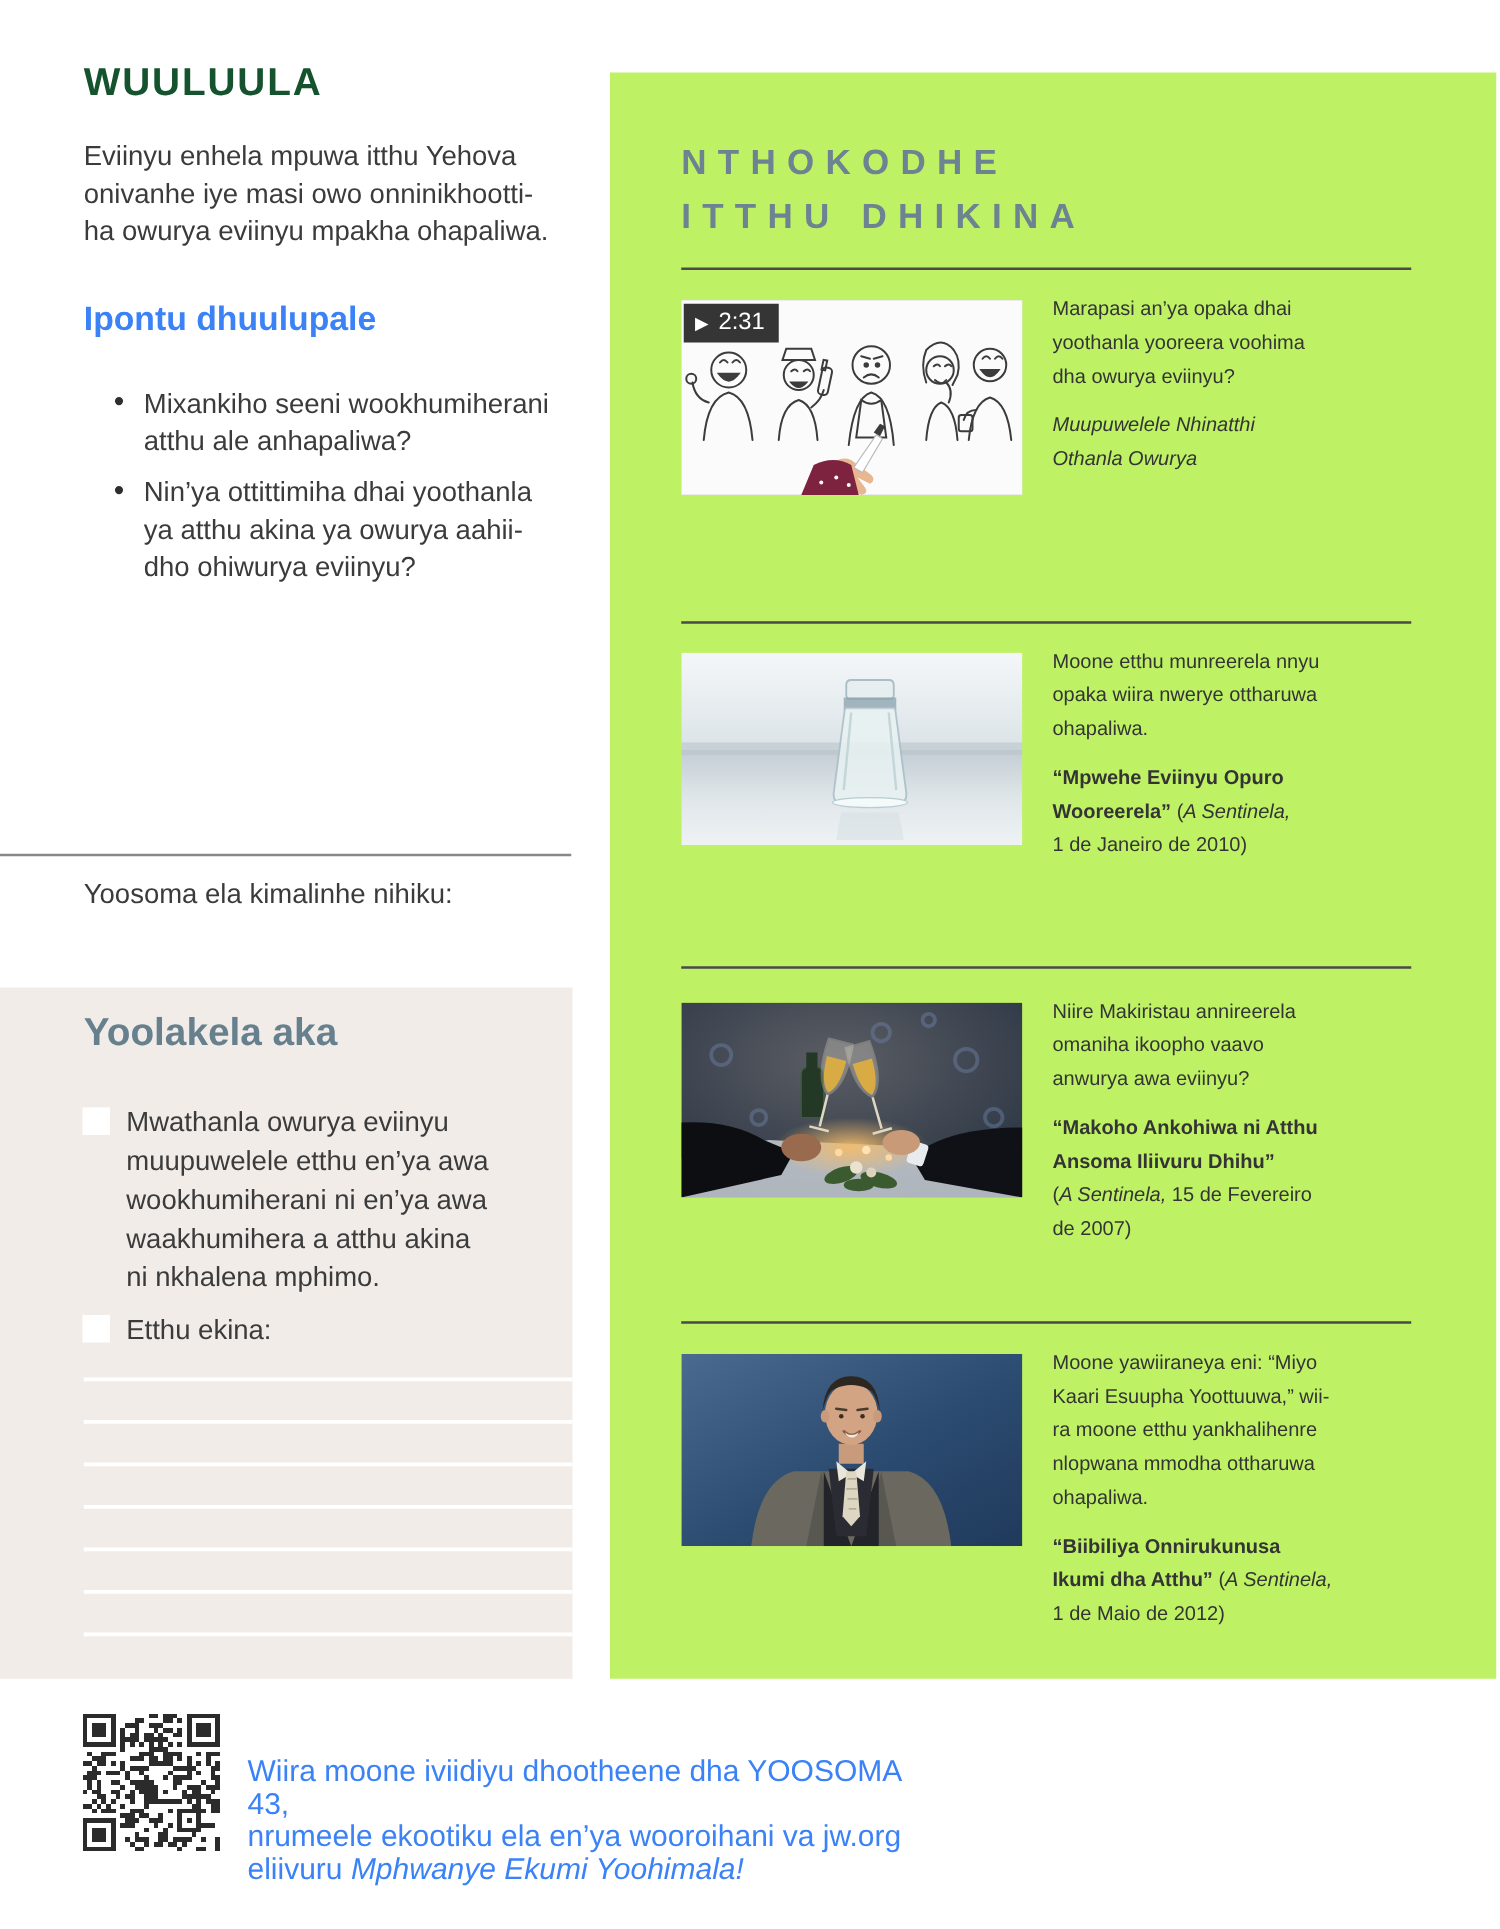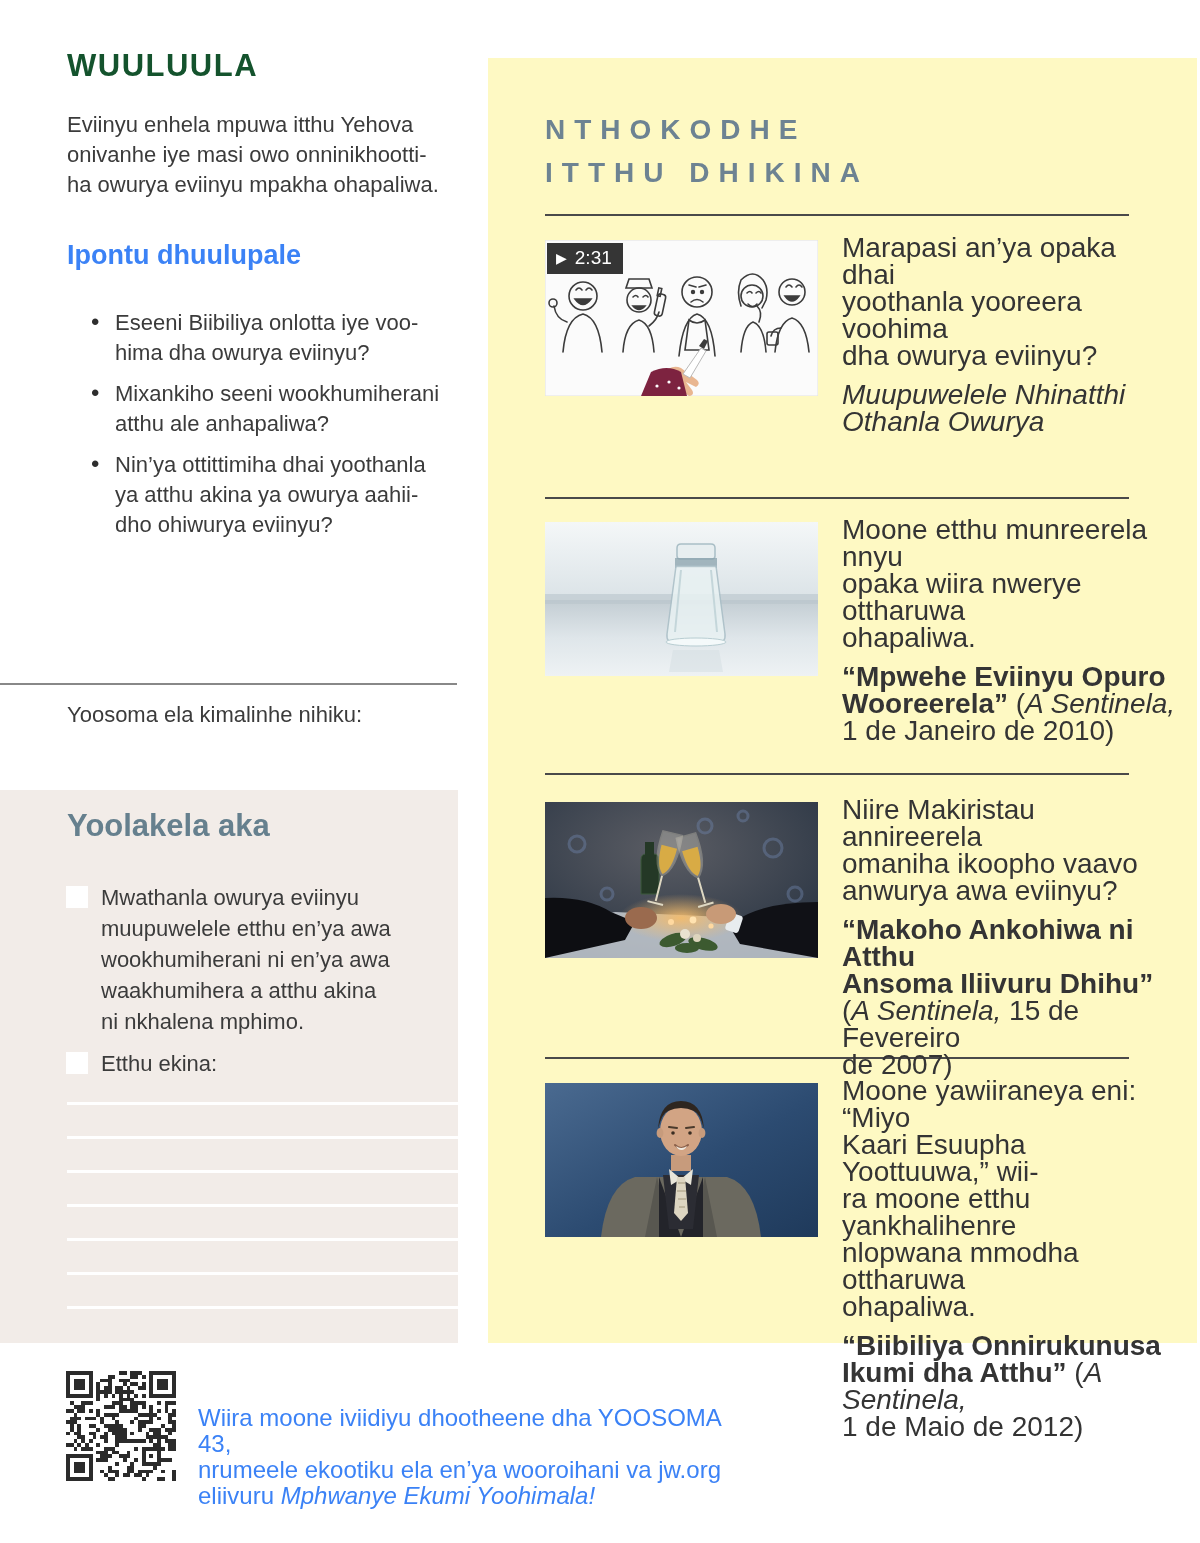--- a/index.html
+++ b/index.html
@@ -22,35 +22,35 @@
   .goalbox{position:absolute;left:0;top:790px;width:458px;height:553px;background:#f2ece8;}
   .gb-title{position:absolute;left:67px;top:18px;margin:0;font-size:31px;font-weight:bold;color:#66808e;}
   .check-row{position:absolute;left:66px;display:flex;gap:13px;}
   .cr1{top:92px}.cr2{top:258px}
   .checkbox{width:22px;height:22px;background:#fff;flex:0 0 22px;margin-top:4px;}
   .check-text{font-size:22px;line-height:31px;white-space:pre-line;width:340px;}
   .wlines{position:absolute;left:67px;top:312px;width:391px;}
   .wline{height:3px;background:#fff;margin-bottom:31px;}
 
   
-  .right-panel{position:absolute;left:488px;top:58px;width:709px;height:1285px;background:#fef9c3;}
+  .right-panel{position:absolute;left:488px;top:58px;width:709px;height:1285px;background:#bef264;}
   .rp-title{position:absolute;left:57px;top:50px;margin:0;font-size:28px;font-weight:bold;
             color:#6d8392;letter-spacing:9px;line-height:43px;white-space:pre-line;}
   .sep{position:absolute;left:57px;width:584px;height:2px;background:#4a4a4a;}
   .sep1{top:156px}.sep2{top:439px}.sep3{top:715px}.sep4{top:999px}
   .thumb{position:absolute;left:57px;width:273px;overflow:hidden;}
   .thumb svg{display:block;}
   .thumb1{top:182px;height:156px}
   .thumb2{top:464px;height:154px}
   .thumb3{top:744px;height:156px}
   .thumb4{top:1025px;height:154px}
   .badge{position:absolute;left:2px;top:3px;background:rgba(38,38,38,.93);color:#fff;
          font-size:19px;line-height:24px;padding:3px 11px 4px 9px;display:flex;align-items:center;gap:8px;}
   .badge .tri{font-size:14px;line-height:24px;}
-  .itext{position:absolute;left:354px;width:334px;font-size:28px;line-height:27px;color:#343434;}
+  .itext{position:absolute;left:354px;width:334px;font-size:16px;line-height:27px;color:#343434;}
   .itext p{margin:0 0 12px;white-space:pre-line;}
   .title-bi{font-weight:normal;font-style:italic;}
   .ref b{font-weight:bold;}
   .it1{top:176px}.it2{top:458px}.it3{top:738px}.it4{top:1019px}
 
   
   .qr{position:absolute;left:66px;top:1371px;width:110px;height:110px;}
   .note{position:absolute;left:198px;top:1405px;width:560px;margin:0;font-size:24px;
         line-height:26px;color:#3b82f6;white-space:pre-line;}
 </style>
@@ -59,22 +59,20 @@
 
 <div class="page">
 
   <h1 class="h-teal">WUULUULA</h1>
   <p class="intro">Eviinyu enhela mpuwa itthu Yehova
 onivanhe iye masi owo onninikhootti-
 ha owurya eviinyu mpakha ohapaliwa.</p>
   <h2 class="h-slate">Ipontu dhuulupale</h2>
 
   <ul class="bullets">
-    <li>Eseeni Biibiliya onlotta iye voo-
-hima dha owurya eviinyu?</li>
     <li>Mixankiho seeni wookhumiherani
 atthu ale anhapaliwa?</li>
     <li>Nin’ya ottittimiha dhai yoothanla
 ya atthu akina ya owurya aahii-
 dho ohiwurya eviinyu?</li>
   </ul>
 
   <div class="hr-left"></div>
   <p class="prompt">Yoosoma ela kimalinhe nihiku:</p>
 

